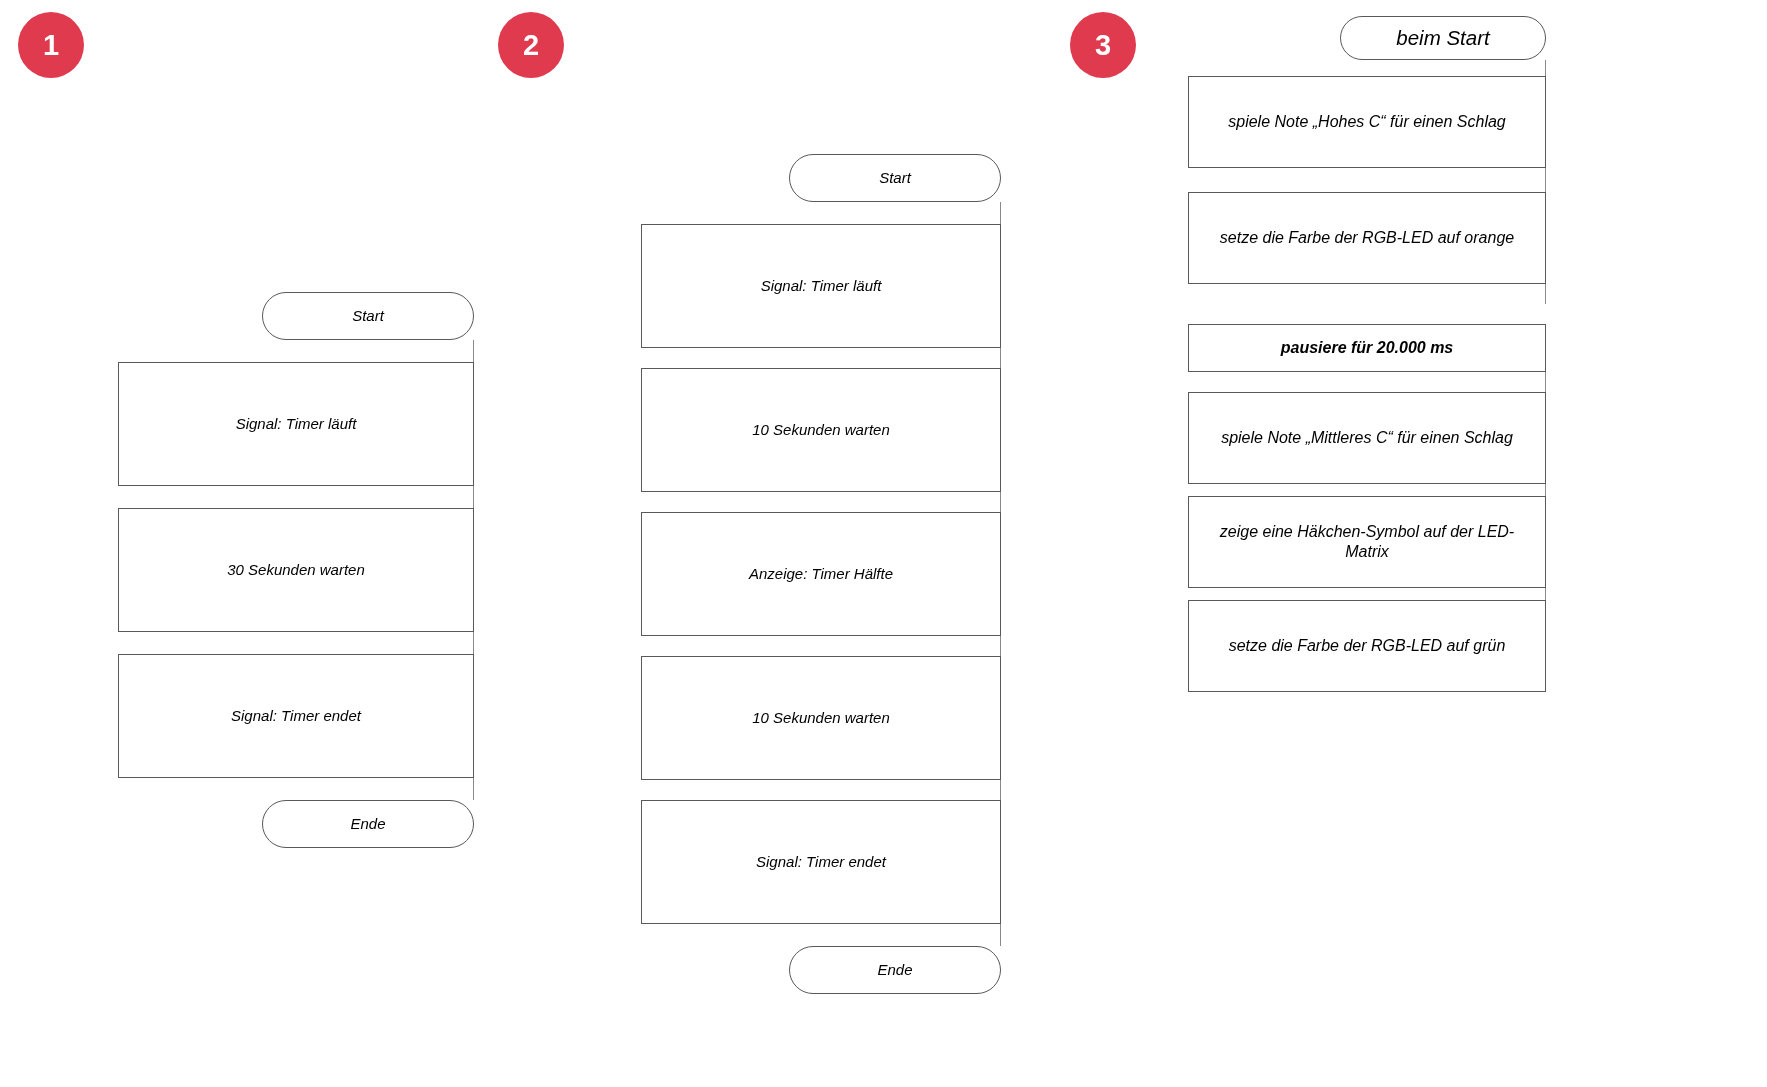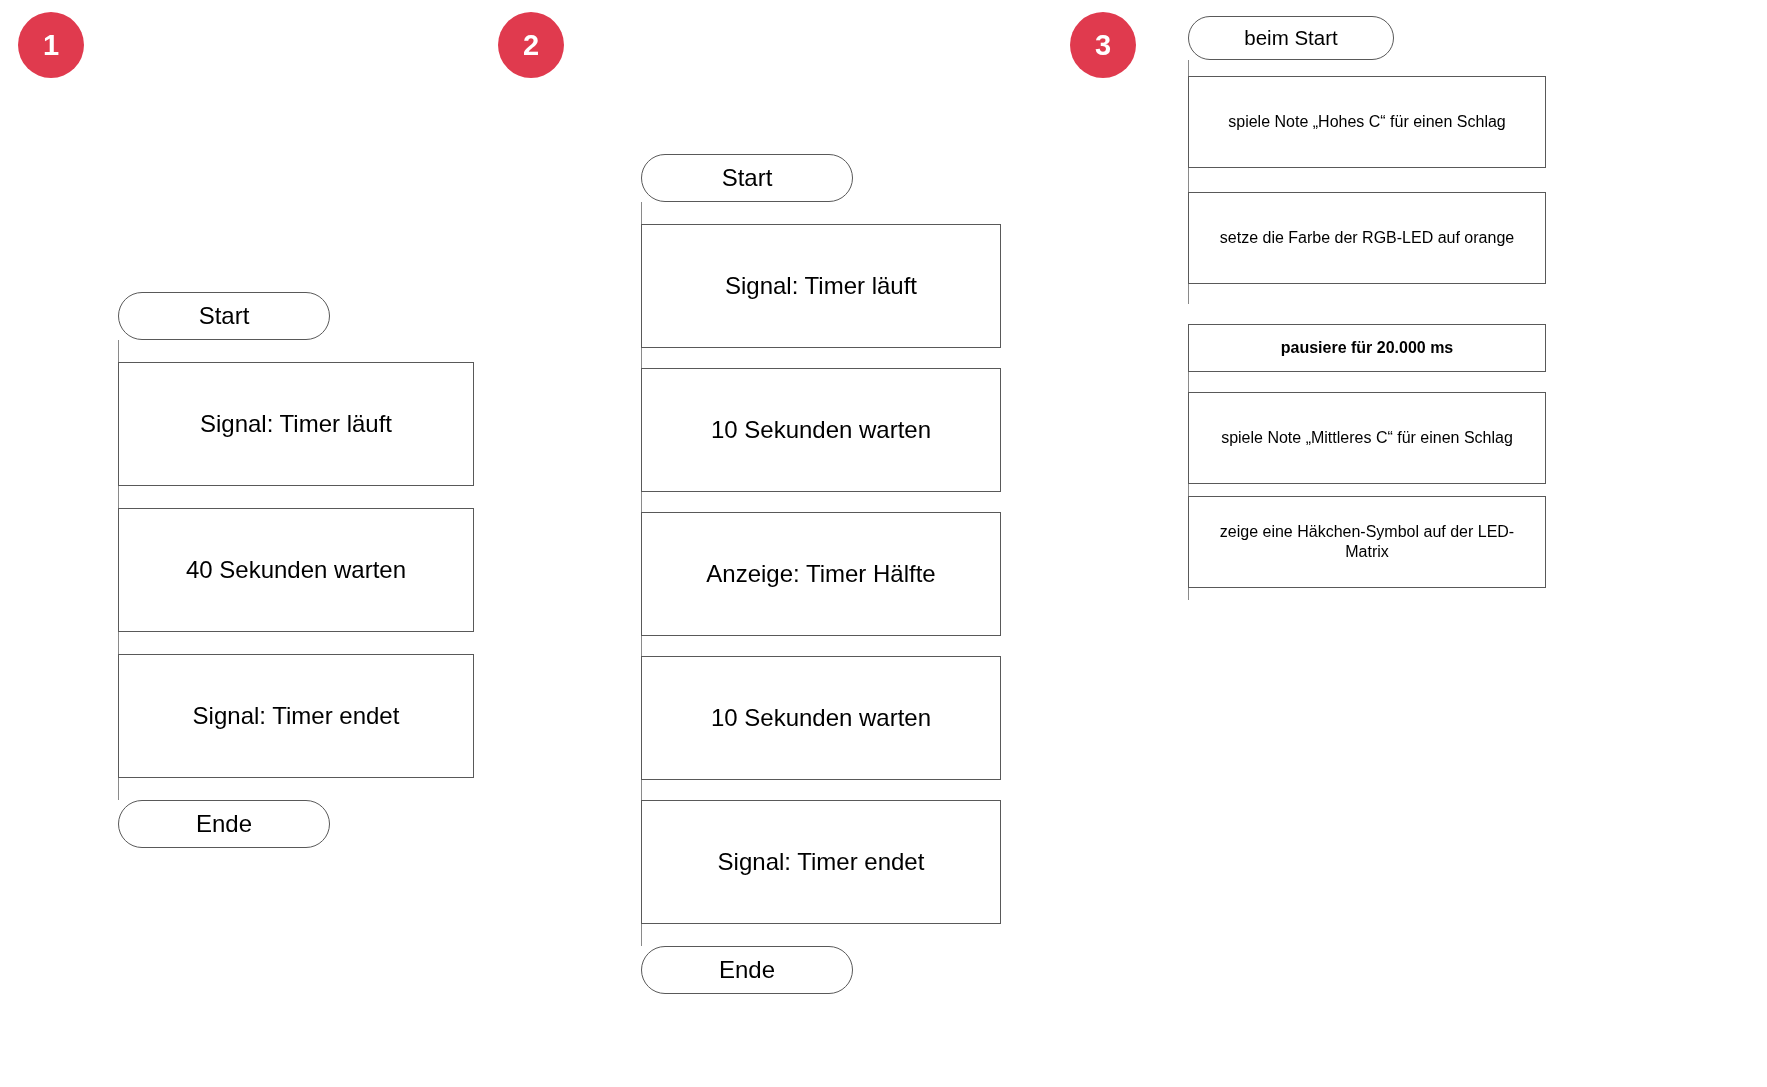--- a/index.html
+++ b/index.html
@@ -33,21 +33,22 @@
   }
   #badge-1 { left: 18px;   top: 12px; }
   #badge-2 { left: 498px;  top: 12px; }
   #badge-3 { left: 1070px; top: 12px; }
 
   
   .flow {
     position: absolute;
     display: flex;
     flex-direction: column;
-    align-items: flex-start;
+    align-items: flex-end;
+    font-style: italic;
   }
   #flow-1 { left: 118px;  top: 292px; width: 356px; }
   #flow-2 { left: 641px;  top: 154px; width: 360px; }
   #flow-3 { left: 1188px; top: 16px;  width: 358px; }
 
   .node {
     box-sizing: border-box;
     width: 100%;
     border: 1.6px solid #595959;
     background: #ffffff;
@@ -74,21 +75,21 @@
     width: 1.4px;
     background: #8a8a8a;
     flex: none;
   }
   .connector.h22 { height: 22px; }
   .connector.h20 { height: 20px; }
   .connector.h16 { height: 16px; }
   .connector.h12 { height: 12px; }
 
   
-  #flow-1 .node, #flow-2 .node { font-size: 24px; }
+  #flow-1 .node, #flow-2 .node { font-size: 15px; }
   #flow-3 .node { font-size: 16px; }
   .terminal { font-size: 21.5px; }
   #flow-3 .terminal { font-size: 20.5px; }
 </style>
 </head>
 <body>
 
 <div class="badge" id="badge-1">
   <span>1</span>
 </div>
@@ -97,21 +98,21 @@
 </div>
 <div class="badge" id="badge-3">
   <span>3</span>
 </div>
 
 <div class="flow" id="flow-1">
   <div class="node terminal">Start</div>
   <div class="connector h22"></div>
   <div class="node process">Signal: Timer läuft</div>
   <div class="connector h22"></div>
-  <div class="node process">40 Sekunden warten</div>
+  <div class="node process">30 Sekunden warten</div>
   <div class="connector h22"></div>
   <div class="node process">Signal: Timer endet</div>
   <div class="connector h22"></div>
   <div class="node terminal">Ende</div>
 </div>
 
 <div class="flow" id="flow-2">
   <div class="node terminal">Start</div>
   <div class="connector h22"></div>
   <div class="node process">Signal: Timer läuft</div>
@@ -134,13 +135,14 @@
   <div class="connector h12"></div>
   <div class="connector h12"></div>
   <div class="node process">setze die Farbe der RGB-LED auf orange</div>
   <div class="connector h20"></div>
   <div class="node process compact">pausiere für 20.000 ms</div>
   <div class="connector h20"></div>
   <div class="node process">spiele Note „Mittleres C“ für einen Schlag</div>
   <div class="connector h12"></div>
   <div class="node process">zeige eine Häkchen-Symbol auf der LED-Matrix</div>
   <div class="connector h12"></div>
+  <div class="node process">setze die Farbe der RGB-LED auf grün</div>
 </div>
 
 </body></html>

